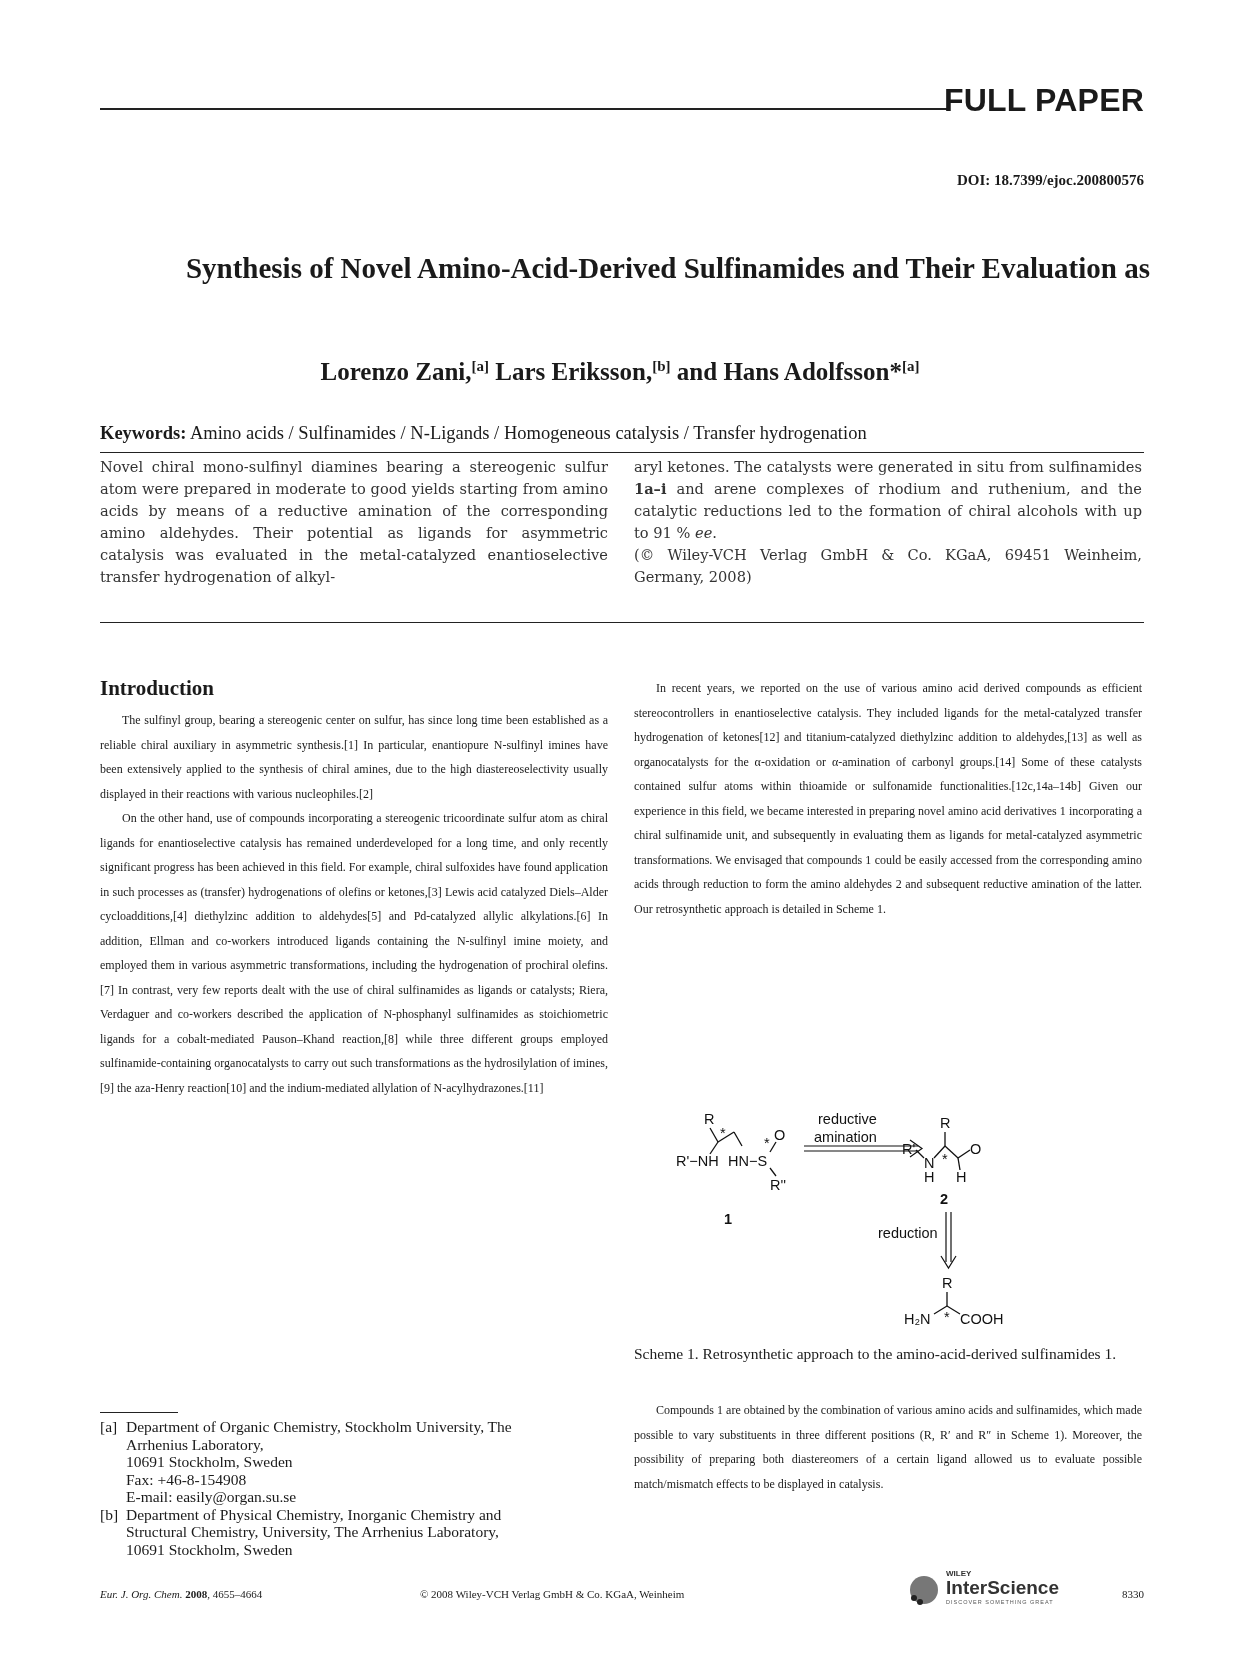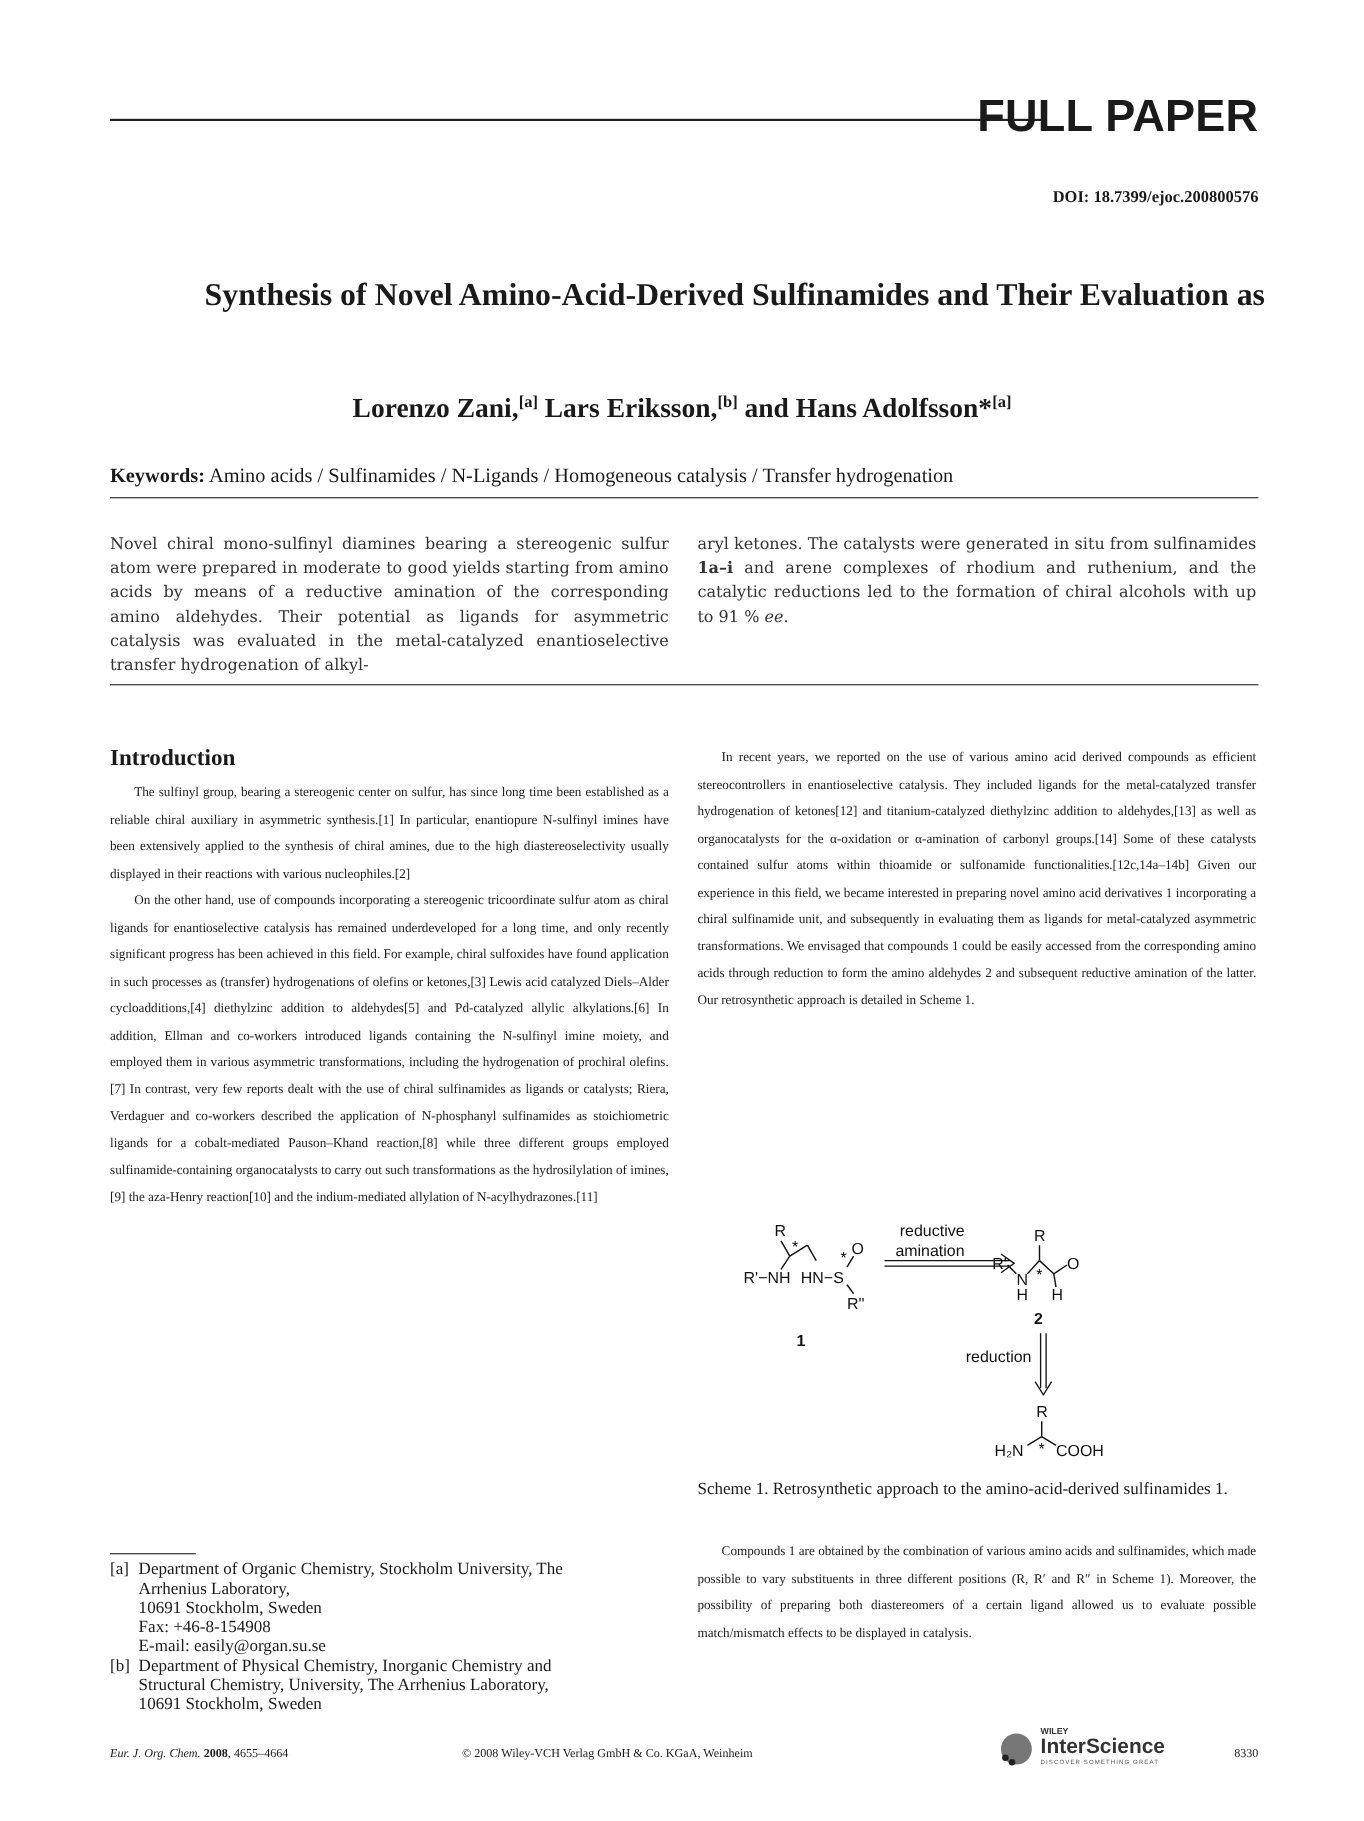--- a/index.html
+++ b/index.html
@@ -1,29 +1,29 @@
 <!DOCTYPE html>
 <html><head>
 <meta charset="utf-8">
 <style>
   html, body { margin: 0; padding: 0; background: #ffffff; }
   body { width: 1240px; height: 1655px; position: relative; overflow: hidden; color: #1a1a1a;
          font-family: "Liberation Serif", "DejaVu Serif", serif; }
   .abs { position: absolute; }
   .hdr-line { left: 100px; top: 108px; width: 848px; height: 2px; background: #222; }
   .hdr-title { right: 96px; top: 82px; font-family: "Liberation Sans", "DejaVu Sans", sans-serif;
-               font-weight: bold; font-size: 41px; letter-spacing: 0.2px; }
+               font-weight: bold; font-size: 32px; letter-spacing: 0.2px; }
   .doi { right: 96px; top: 172px; font-weight: bold; font-size: 15px; }
   .title { left: 90px; width: 1060px; top: 250px; text-align: right; font-weight: bold; font-size: 29px; line-height: 36px; }
   .authors { left: 90px; width: 1060px; top: 358px; text-align: center; font-weight: bold; font-size: 25px; }
   .authors sup { font-size: 15px; }
   .keywords { left: 100px; top: 423px; font-size: 18.5px; }
   .keywords b { font-weight: bold; margin-top: 15px; }
   .rule { left: 100px; width: 1044px; height: 1px; background: #222; }
-  .abstract { top: 484px; width: 508px; font-family: "DejaVu Serif", serif; font-size: 14.6px; line-height: 22px; text-align: justify; color: #333; }
+  .abstract { top: 456px; width: 508px; font-family: "DejaVu Serif", serif; font-size: 14.6px; line-height: 22px; text-align: justify; color: #333; }
   .col { width: 508px; font-size: 12px; line-height: 24.5px; text-align: justify; }
   .col p { margin: 0; text-indent: 22px; }
   .h-intro { left: 100px; top: 676px; font-weight: bold; font-size: 21px; }
   sup { font-size: 11px; line-height: 0; }
   .scheme { left: 640px; top: 1108px; width: 500px; height: 230px; }
   .scheme text { font-family: "Liberation Sans", "DejaVu Sans", sans-serif; font-size: 14.5px; fill: #111; }
   .caption { left: 634px; top: 1344px; width: 508px; font-size: 15.5px; line-height: 20px; }
   .fn-line { left: 100px; top: 1412px; width: 78px; height: 1px; background: #222; }
   .footnotes { left: 100px; top: 1418px; width: 508px; font-size: 15.5px; line-height: 17.5px; }
   .fn { display: flex; }
@@ -48,20 +48,21 @@
 
 <div class="abs keywords">
   <b>Keywords:</b>
   <span>Amino acids / Sulfinamides / N-Ligands / Homogeneous catalysis / Transfer hydrogenation</span>
 </div>
 <div class="abs rule" style="top:452px"></div>
 
 <div class="abs abstract" style="left:100px">Novel chiral mono-sulfinyl diamines bearing a stereogenic sulfur atom were prepared in moderate to good yields starting from amino acids by means of a reductive amination of the corresponding amino aldehydes. Their potential as ligands for asymmetric catalysis was evaluated in the metal-catalyzed enantioselective transfer hydrogenation of alkyl-</div>
 <div class="abs abstract" style="left:634px">
   <span>aryl ketones. The catalysts were generated in situ from sulfinamides </span><b>1a–i</b><span> and arene complexes of rhodium and ruthenium, and the catalytic reductions led to the formation of chiral alcohols with up to 91 % </span><i>ee</i><span>.</span><br>
+  <span>(© Wiley-VCH Verlag GmbH &amp; Co. KGaA, 69451 Weinheim, Germany, 2008)</span>
 </div>
 <div class="abs rule" style="top:622px"></div>
 
 <div class="abs h-intro">Introduction</div>
 
 <div class="abs col" style="left:100px; top:708px">
   <p>The sulfinyl group, bearing a stereogenic center on sulfur, has since long time been established as a reliable chiral auxiliary in asymmetric synthesis.[1] In particular, enantiopure N-sulfinyl imines have been extensively applied to the synthesis of chiral amines, due to the high diastereoselectivity usually displayed in their reactions with various nucleophiles.[2]</p>
   <p>On the other hand, use of compounds incorporating a stereogenic tricoordinate sulfur atom as chiral ligands for enantioselective catalysis has remained underdeveloped for a long time, and only recently significant progress has been achieved in this field. For example, chiral sulfoxides have found application in such processes as (transfer) hydrogenations of olefins or ketones,[3] Lewis acid catalyzed Diels–Alder cycloadditions,[4] diethylzinc addition to aldehydes[5] and Pd-catalyzed allylic alkylations.[6] In addition, Ellman and co-workers introduced ligands containing the N-sulfinyl imine moiety, and employed them in various asymmetric transformations, including the hydrogenation of prochiral olefins.[7] In contrast, very few reports dealt with the use of chiral sulfinamides as ligands or catalysts; Riera, Verdaguer and co-workers described the application of N-phosphanyl sulfinamides as stoichiometric ligands for a cobalt-mediated Pauson–Khand reaction,[8] while three different groups employed sulfinamide-containing organocatalysts to carry out such transformations as the hydrosilylation of imines,[9] the aza-Henry reaction[10] and the indium-mediated allylation of N-acylhydrazones.[11]</p>
 </div>
 

